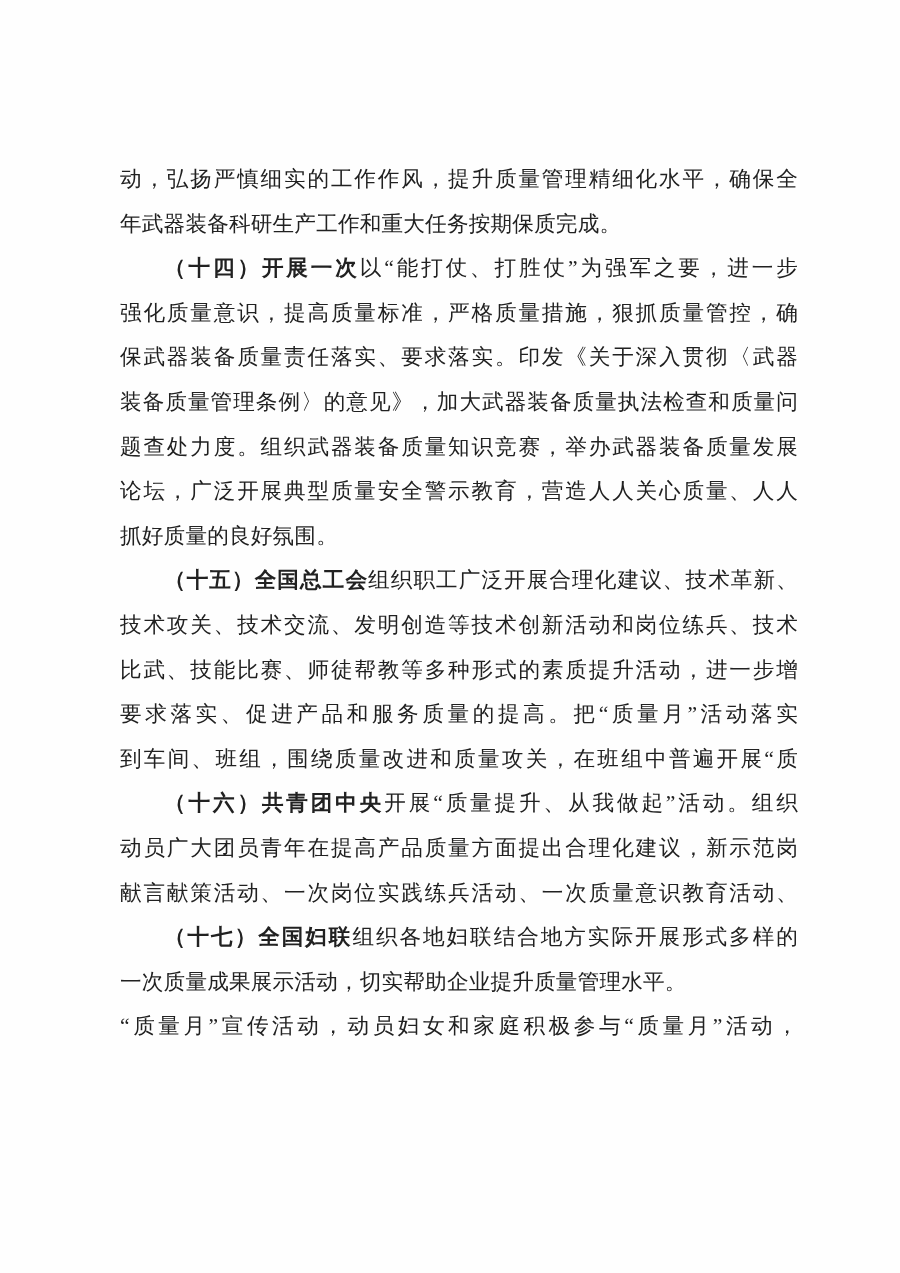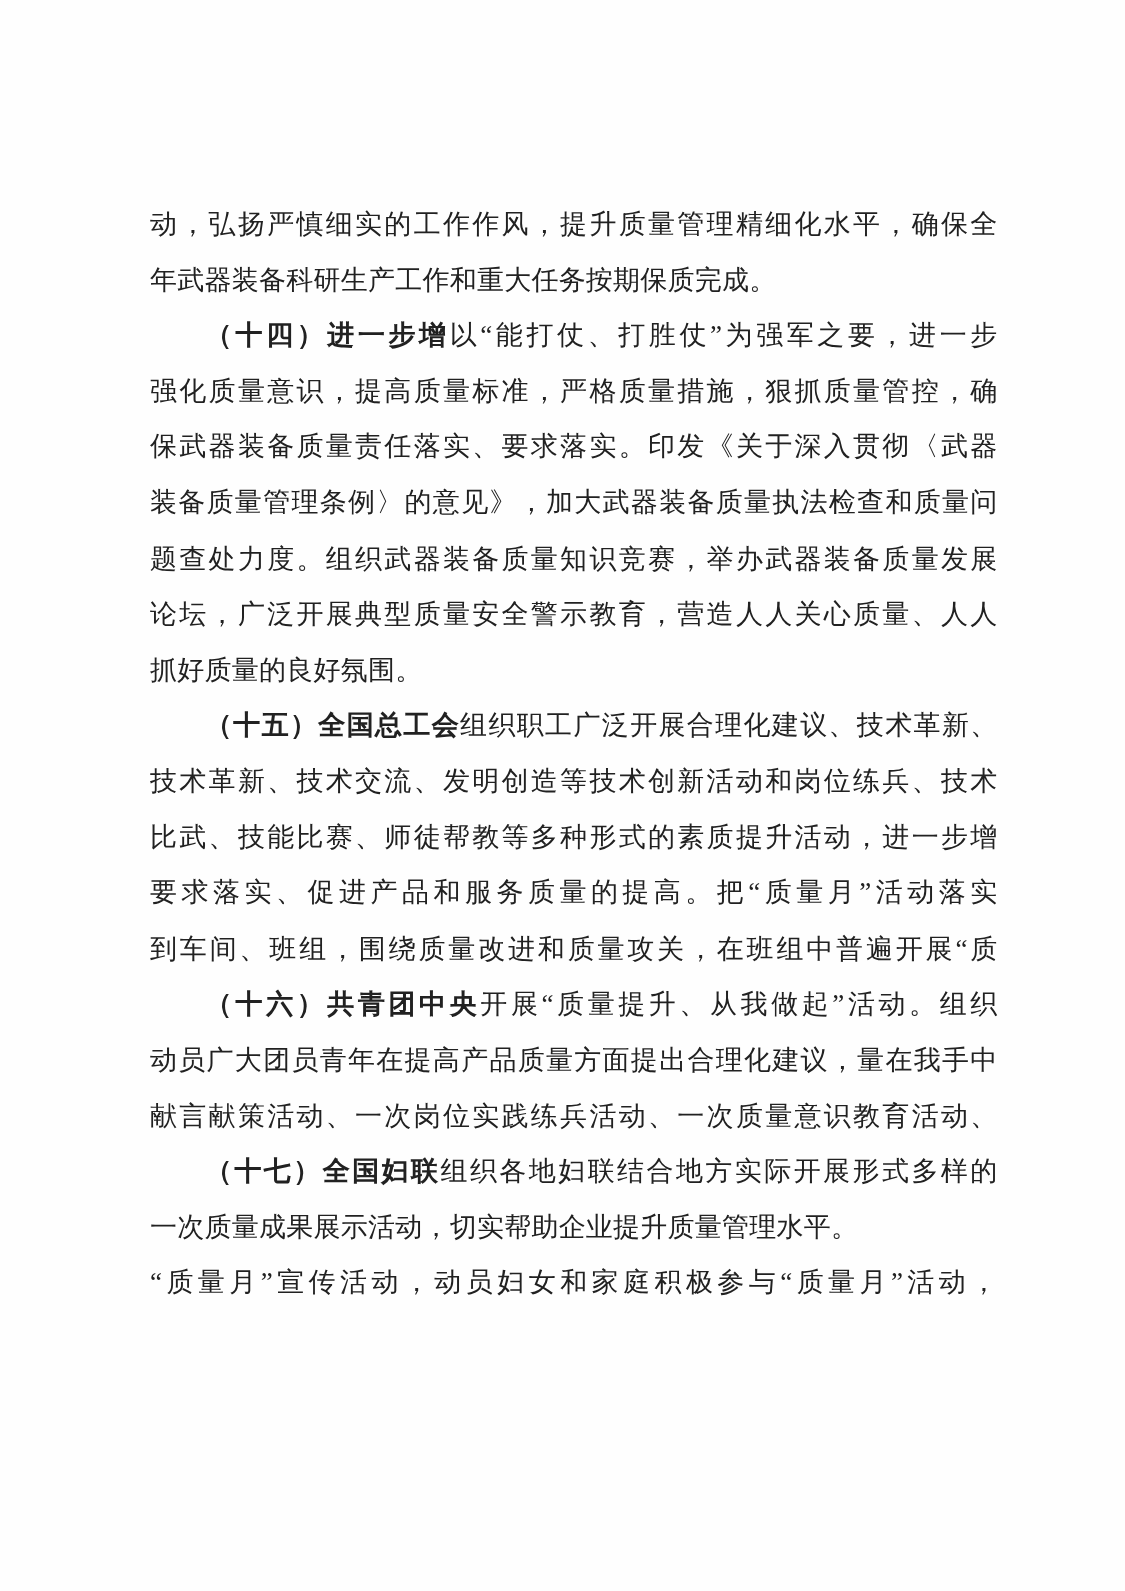--- a/index.html
+++ b/index.html
@@ -40,32 +40,32 @@
     font-weight: 700;
   }
 </style>
 </head>
 <body>
 
 <div class="page" style="background: rgb(254, 254, 254);">
   <div class="textblock" id="textblock" style="color: rgb(33, 33, 33);">
       <div class="line"><span>动，弘扬严慎细实的工作作风，提升质量管理精细化水平，确保全</span></div>
       <div class="line last"><span>年武器装备科研生产工作和重大任务按期保质完成。</span></div>
-      <div class="line indent"><span class="head">（十四）进一步增</span><span>以“能打仗、打胜仗”为强军之要，进一步</span></div>
+      <div class="line indent"><span class="head">（十四）开展一次</span><span>以“能打仗、打胜仗”为强军之要，进一步</span></div>
       <div class="line"><span>强化质量意识，提高质量标准，严格质量措施，狠抓质量管控，确</span></div>
       <div class="line"><span>保武器装备质量责任落实、要求落实。印发《关于深入贯彻〈武器</span></div>
       <div class="line"><span>装备质量管理条例〉的意见》，加大武器装备质量执法检查和质量问</span></div>
       <div class="line"><span>题查处力度。组织武器装备质量知识竞赛，举办武器装备质量发展</span></div>
       <div class="line"><span>论坛，广泛开展典型质量安全警示教育，营造人人关心质量、人人</span></div>
       <div class="line last"><span>抓好质量的良好氛围。</span></div>
       <div class="line indent"><span class="head">（十五）全国总工会</span><span>组织职工广泛开展合理化建议、技术革新、</span></div>
-      <div class="line"><span>技术革新、技术交流、发明创造等技术创新活动和岗位练兵、技术</span></div>
+      <div class="line"><span>技术攻关、技术交流、发明创造等技术创新活动和岗位练兵、技术</span></div>
       <div class="line"><span>比武、技能比赛、师徒帮教等多种形式的素质提升活动，进一步增</span></div>
       <div class="line"><span>要求落实、促进产品和服务质量的提高。把“质量月”活动落实</span></div>
       <div class="line"><span>到车间、班组，围绕质量改进和质量攻关，在班组中普遍开展“质</span></div>
       <div class="line indent"><span class="head">（十六）共青团中央</span><span>开展“质量提升、从我做起”活动。组织</span></div>
-      <div class="line"><span>动员广大团员青年在提高产品质量方面提出合理化建议，量在我手中</span></div>
+      <div class="line"><span>动员广大团员青年在提高产品质量方面提出合理化建议，新示范岗</span></div>
       <div class="line"><span>献言献策活动、一次岗位实践练兵活动、一次质量意识教育活动、</span></div>
       <div class="line indent"><span class="head">（十七）全国妇联</span><span>组织各地妇联结合地方实际开展形式多样的</span></div>
       <div class="line last"><span>一次质量成果展示活动，切实帮助企业提升质量管理水平。</span></div>
       <div class="line"><span>“质量月”宣传活动，动员妇女和家庭积极参与“质量月”活动，</span></div>
     </div>
 </div>
 
 </body></html>

